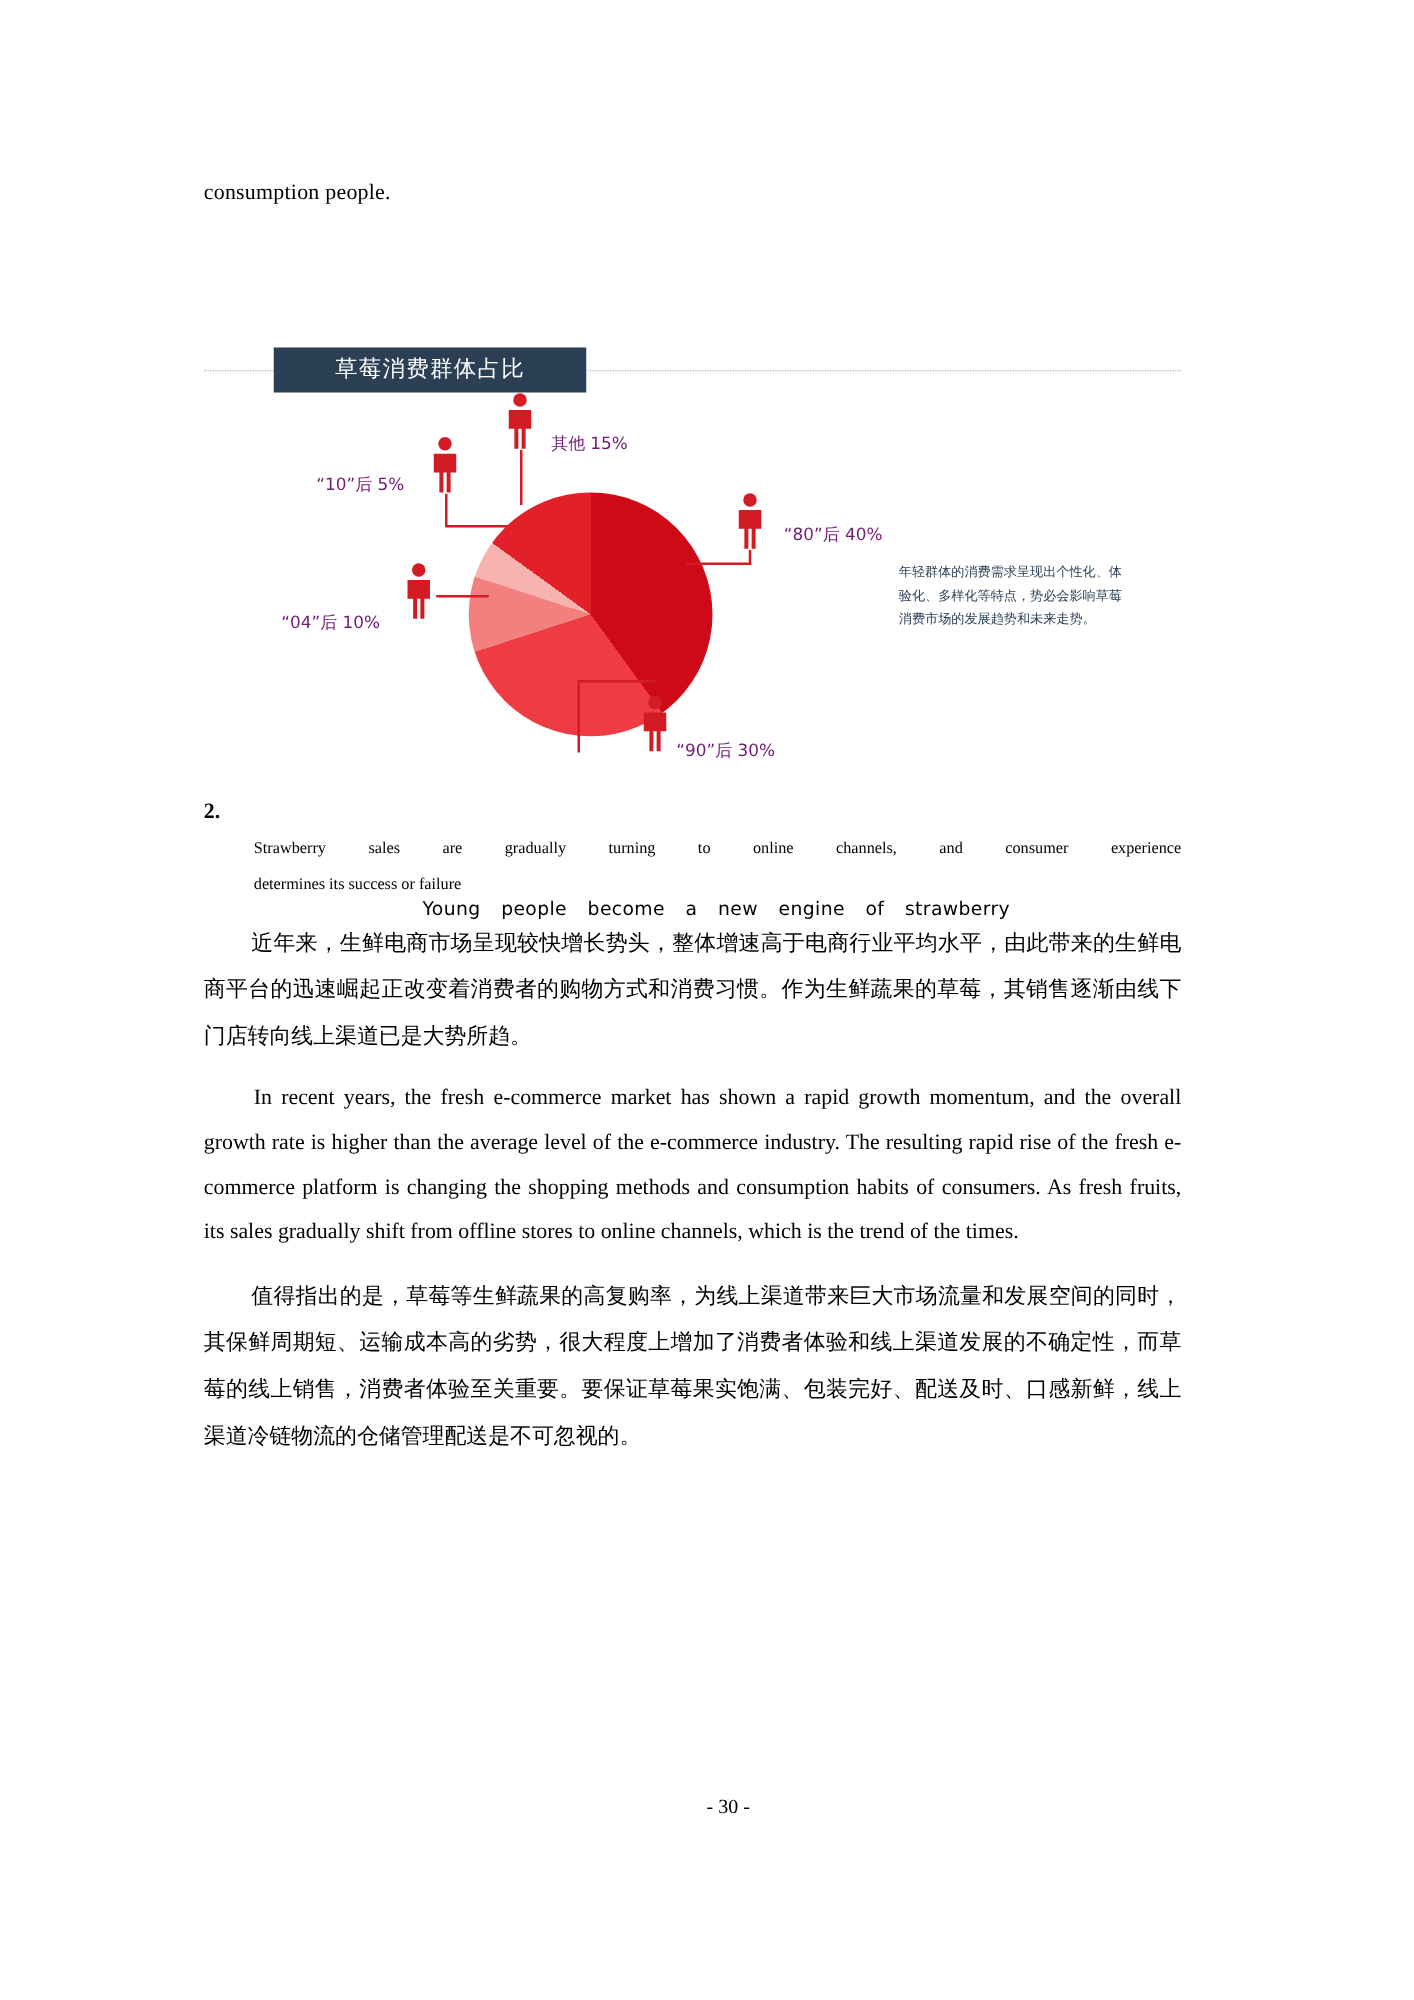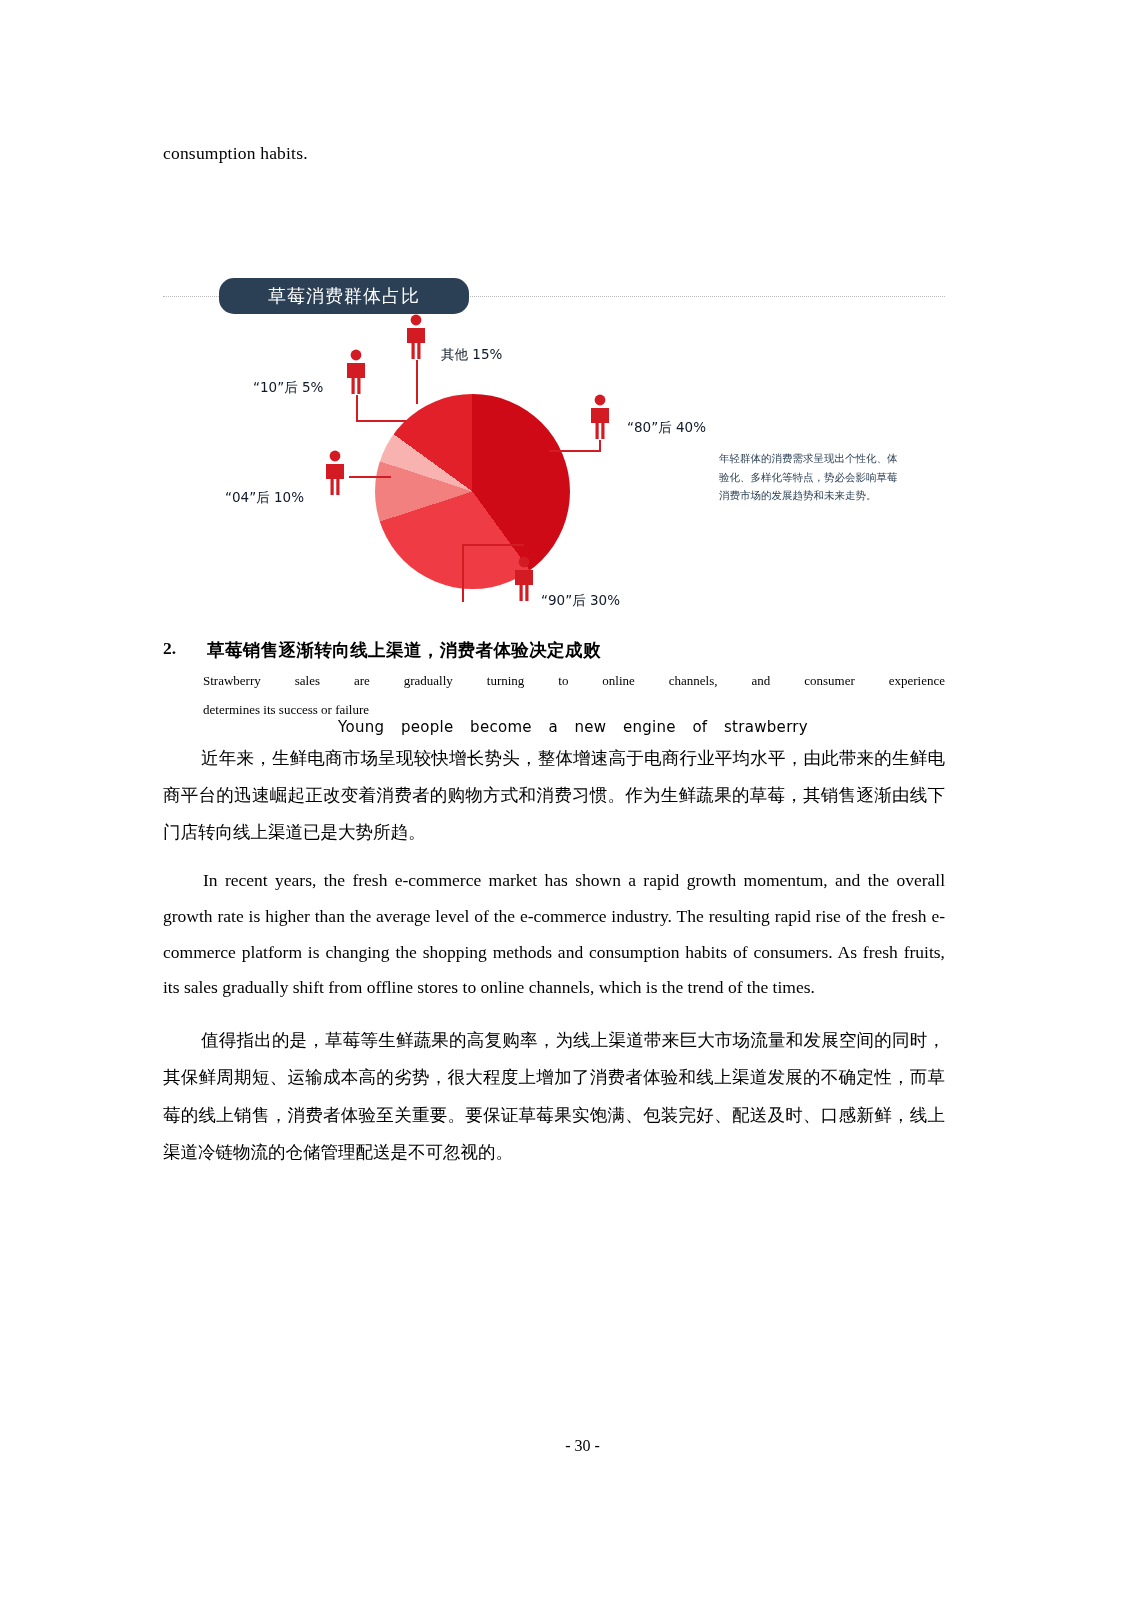--- a/index.html
+++ b/index.html
@@ -48,21 +48,21 @@
     width: 782px;
     border-top: 1px dotted #b9b9b9;
   }
   .fig-title {
     position: absolute;
     left: 56px;
     top: 74px;
     width: 250px;
     height: 36px;
     background: #2b3f55;
-    border-radius: 15px;
+    border-radius: 0;
     color: #ffffff;
     font-family: "DejaVu Sans", sans-serif;
     font-size: 18px;
     line-height: 36px;
     text-align: center;
     letter-spacing: 1px;
   }
 
   .pie-wrap {
     position: absolute;
@@ -78,21 +78,21 @@
   }
   .pin-figure {
     position: absolute;
     width: 26px;
     height: 46px;
   }
   .pin-label {
     position: absolute;
     font-family: "DejaVu Sans", sans-serif;
     font-size: 13.5px;
-    color: #0f172a;
+    color: #701a75;
     white-space: nowrap;
   }
   .leader {
     position: absolute;
     border-color: #d31b23;
     border-style: solid;
     border-width: 0;
   }
 
   .note {
@@ -164,21 +164,21 @@
     font-family: "Liberation Serif", serif;
     padding-left: 17px;
   }
 </style>
 </head>
 <body>
 
 <div class="page">
   <div class="content">
 
-    <div class="lead-line">consumption habits.</div>
+    <div class="lead-line">consumption people.</div>
 
     <div class="figure">
 
       <div class="fig-rule"></div>
 
       <div class="fig-title">草莓消费群体占比</div>
 
       <div class="pie-wrap">
         <div class="pie" style="background: conic-gradient(
                 #cf0a17 0deg 144deg,
@@ -226,21 +226,20 @@
       <div class="leader" style="left:436px; top:236px; width:0; height:12px; border-left-width:2px;"></div>
       <div class="pin-label" style="left:464px; top:215px;">“80”后 40%</div>
 
       <div class="note">年轻群体的消费需求呈现出个性化、体验化、多样化等特点，势必会影响草莓消费市场的发展趋势和未来走势。</div>
 
       <div class="fig-caption">Young people become a new engine of strawberry</div>
     </div>
 
     <div class="sec-heading">
       <span class="sec-num">2.</span>
-      <span class="sec-cn">草莓销售逐渐转向线上渠道，消费者体验决定成败</span>
     </div>
 
     <p class="en-block" style="text-align:justify; text-align-last:justify;">Strawberry sales are gradually turning to online channels, and consumer experience</p>
     <p class="en-block tight">determines its success or failure</p>
 
     <p class="cn-just">近年来，生鲜电商市场呈现较快增长势头，整体增速高于电商行业平均水平，由此带来的生鲜电商平台的迅速崛起正改变着消费者的购物方式和消费习惯。作为生鲜蔬果的草莓，其销售逐渐由线下门店转向线上渠道已是大势所趋。</p>
 
     <p class="en-just">In recent years, the fresh e-commerce market has shown a rapid growth momentum, and the overall growth rate is higher than the average level of the e-commerce industry. The resulting rapid rise of the fresh e-commerce platform is changing the shopping methods and consumption habits of consumers. As fresh fruits, its sales gradually shift from offline stores to online channels, which is the trend of the times.</p>
 
     <p class="cn-just">值得指出的是，草莓等生鲜蔬果的高复购率，为线上渠道带来巨大市场流量和发展空间的同时，其保鲜周期短、运输成本高的劣势，很大程度上增加了消费者体验和线上渠道发展的不确定性，而草莓的线上销售，消费者体验至关重要。要保证草莓果实饱满、包装完好、配送及时、口感新鲜，线上渠道冷链物流的仓储管理配送是不可忽视的。</p>

